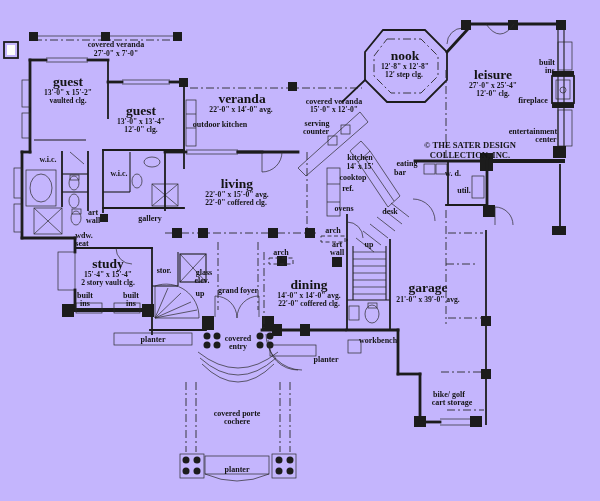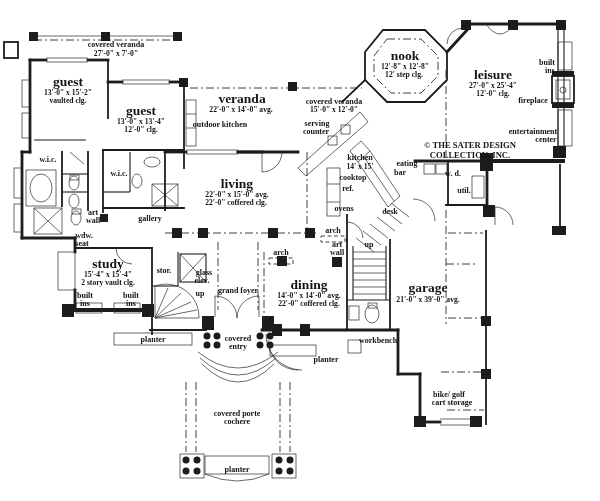--- a/index.html
+++ b/index.html
@@ -1,16 +1,16 @@
 <!DOCTYPE html>
 <html><head>
 <meta charset="utf-8">
 <style>
   html,body{margin:0;padding:0;background:#e8e8e8;}
-  .stage{width:600px;height:501px;background:#ffffff;position:relative;margin:0 auto;
+  .stage{width:600px;height:501px;background:#c4b5fd;position:relative;margin:0 auto;
          font-family:"Liberation Serif", serif;}
   svg{display:block;}
   .w4{stroke:#1c1c1c;stroke-width:4;fill:none;stroke-linecap:square;}
   .w3{stroke:#1c1c1c;stroke-width:2.8;fill:none;stroke-linecap:square;}
   .w2{stroke:#1c1c1c;stroke-width:1.8;fill:none;stroke-linecap:square;}
   .w1{stroke:#1c1c1c;stroke-width:1.1;fill:none;}
   .t{stroke:#2a2a2a;stroke-width:0.7;fill:none;}
   .dd{stroke:#2a2a2a;stroke-width:0.9;fill:none;stroke-dasharray:8 3 2 3;}
   .ds{stroke:#2a2a2a;stroke-width:0.9;fill:none;stroke-dasharray:4 2.5;}
   .blk{fill:#1c1c1c;stroke:none;}

